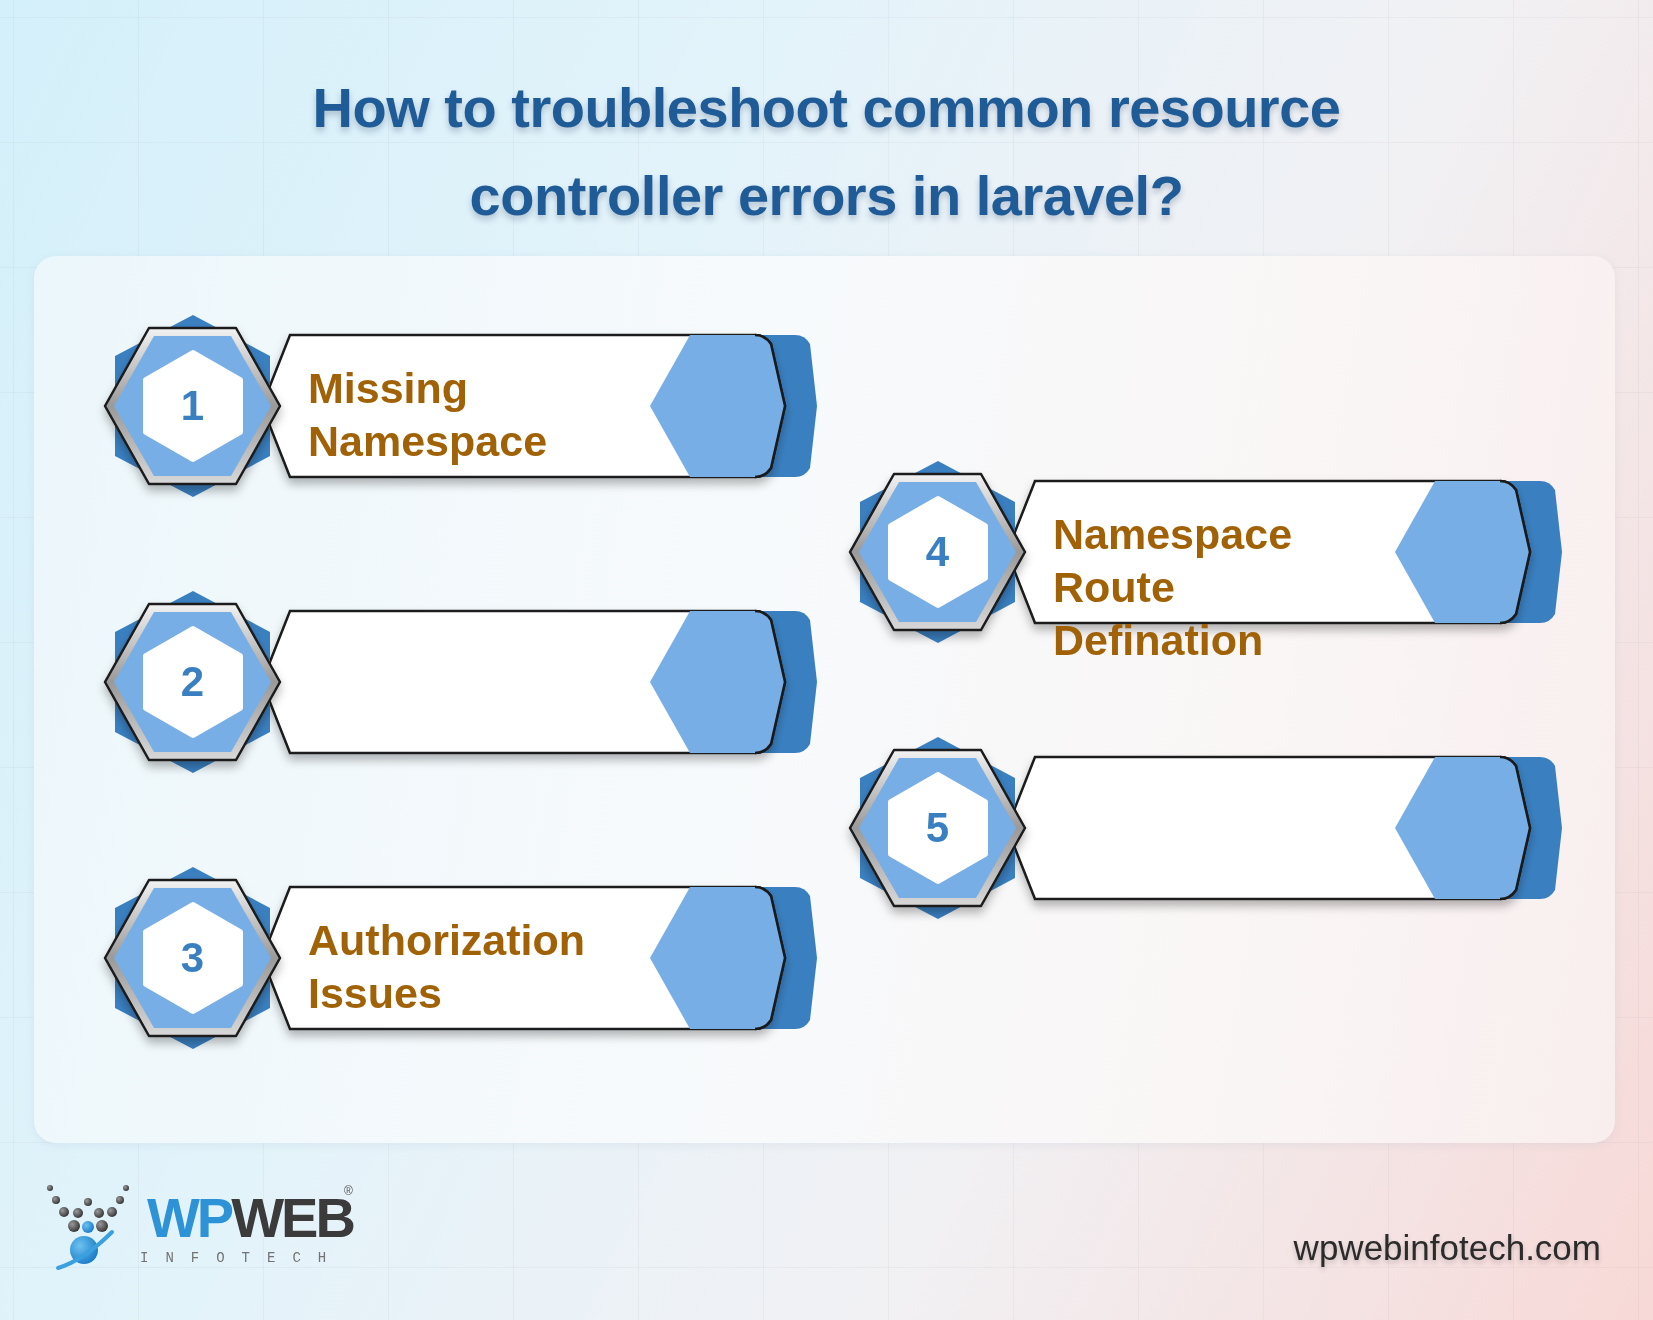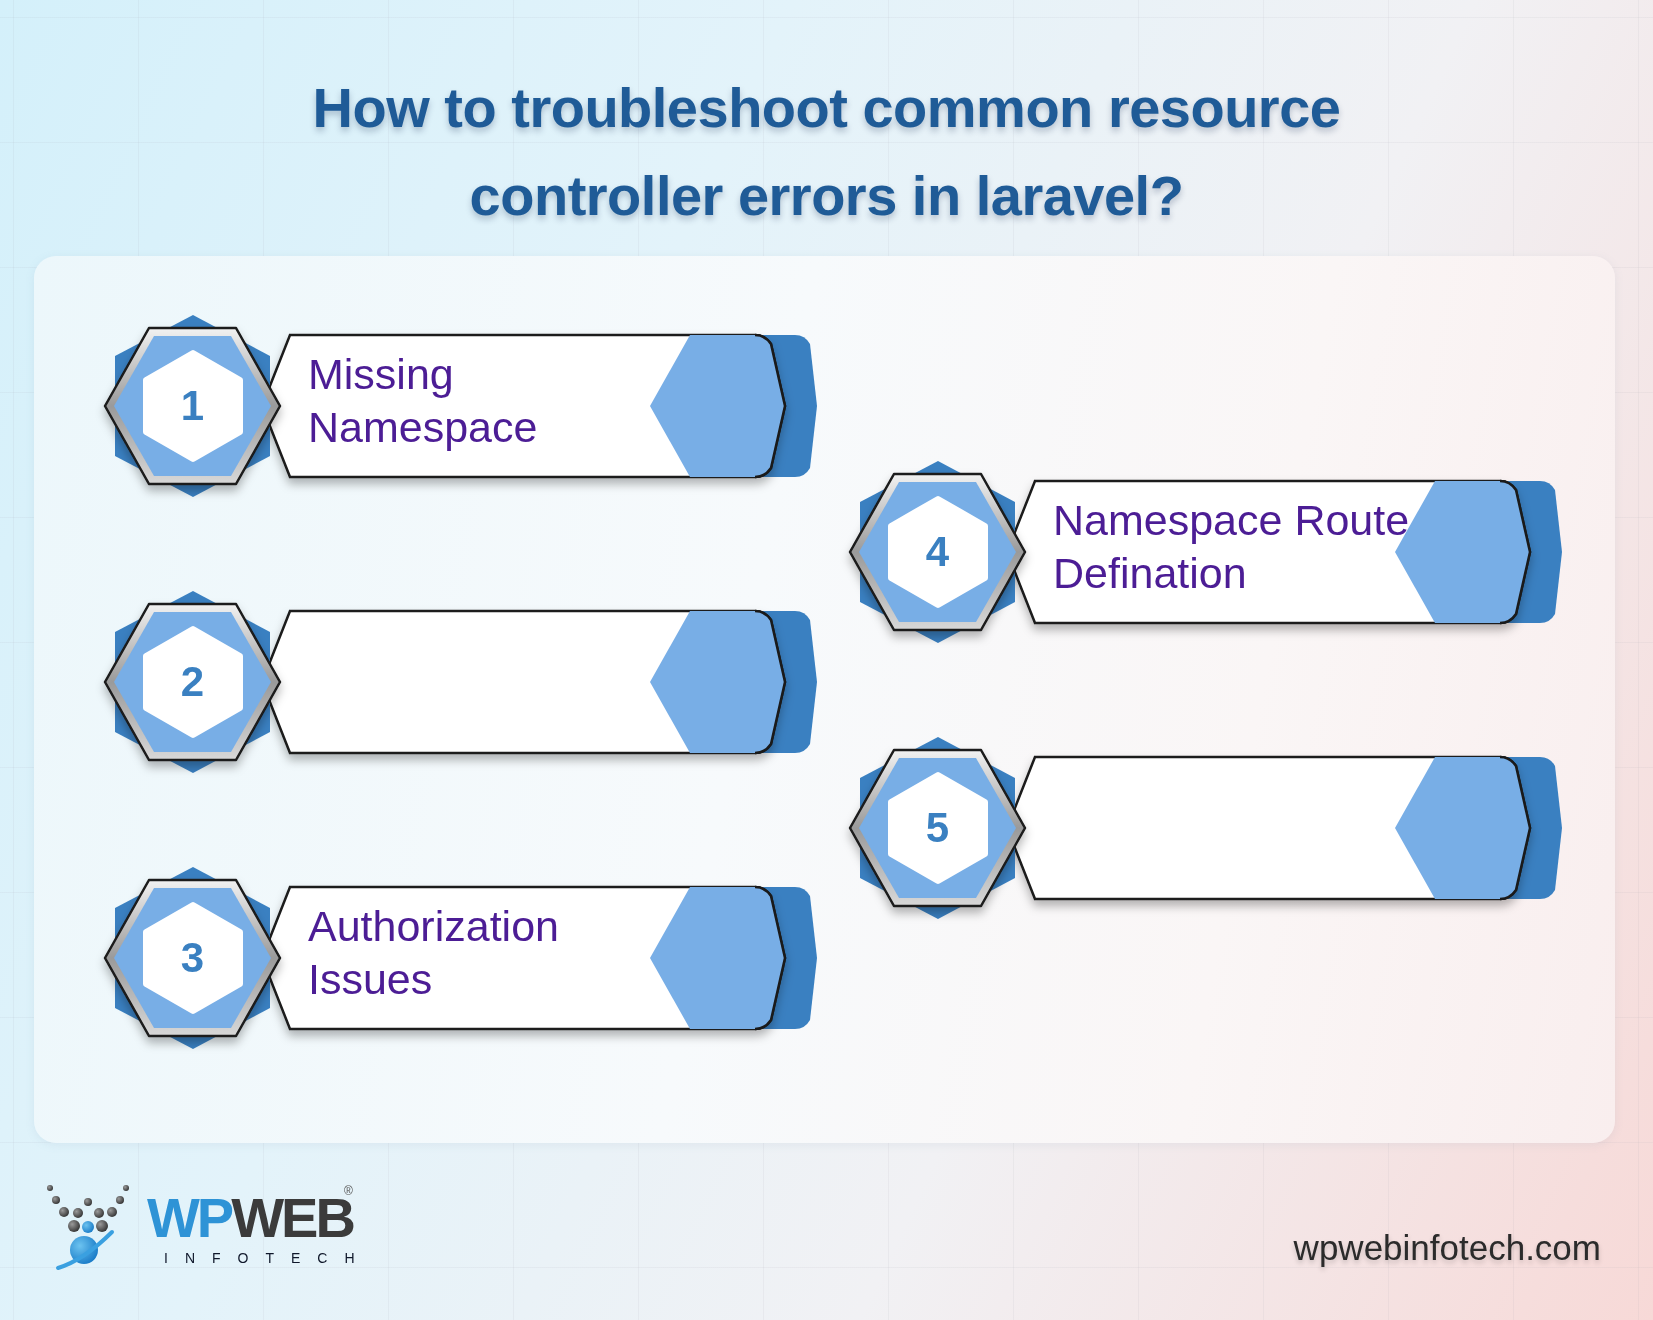--- a/index.html
+++ b/index.html
@@ -31,23 +31,23 @@
     background: linear-gradient(100deg, #ecf7fb 0%, #f7fafc 45%, #faf6f6 75%, #f9eeee 100%);
     box-shadow: 0 2px 10px rgba(120,150,170,0.12);
   }
   .item {
     position: absolute;
     width: 730px; height: 200px;
   }
   .item svg { position: absolute; left: 0; top: 0; overflow: visible; }
   .item-label {
     position: absolute;
-    left: 203px; top: 42px;
-    color: #4c1d95;
-    font-weight: 400;
+    left: 203px; top: 56px;
+    color: #a16207;
+    font-weight: 700;
     font-size: 43px;
     line-height: 53px;
     white-space: pre-line;
     width: 360px;
   }
   .item-number {
     position: absolute;
     left: 40px; top: 64px; width: 95px;
     text-align: center;
     color: #3a80c1;
@@ -70,24 +70,25 @@
   }
   .logo-wp { color: #2e93d6; }
   .logo-web { color: #3b3b3b; }
   .logo-reg {
     position: absolute;
     left: 300px; top: 4px;
     font-size: 12px; color: #555;
   }
   .logo-sub {
     position: absolute;
-    left: 120px; top: 70px;
+    left: 96px; top: 70px;
     font-size: 14px;
     letter-spacing: 17px;
-    color: #0f172a;
+    color: #737373;
+    font-family: Liberation Mono, monospace;
   }
   .website {
     position: absolute;
     right: 52px; top: 1228px;
     font-size: 35px;
     color: #2b2b2b;
     text-shadow: 0 3px 5px rgba(0,0,0,0.18);
   }
 </style>
 </head>

